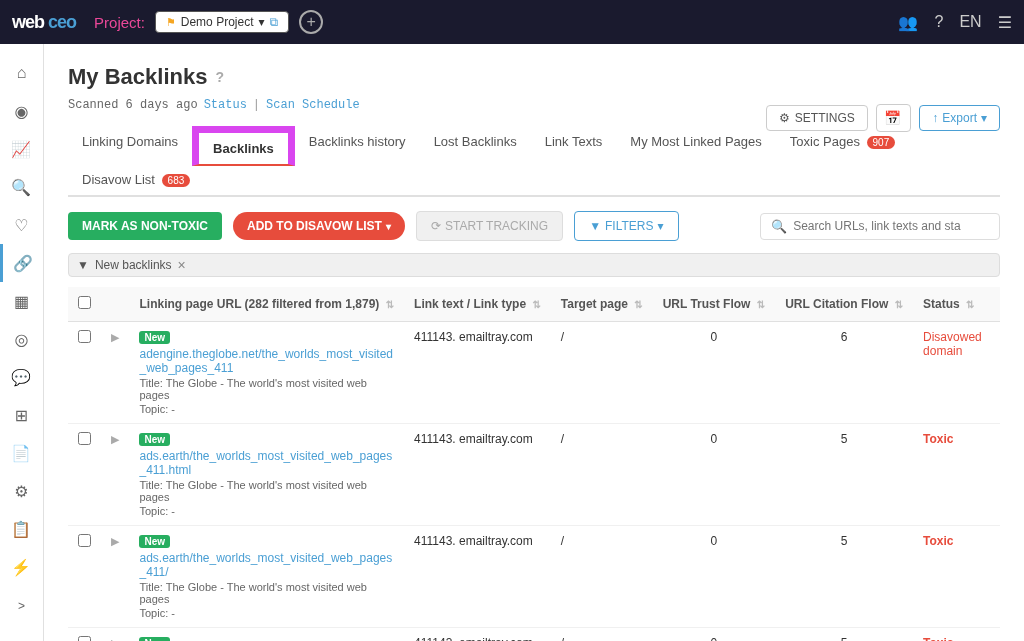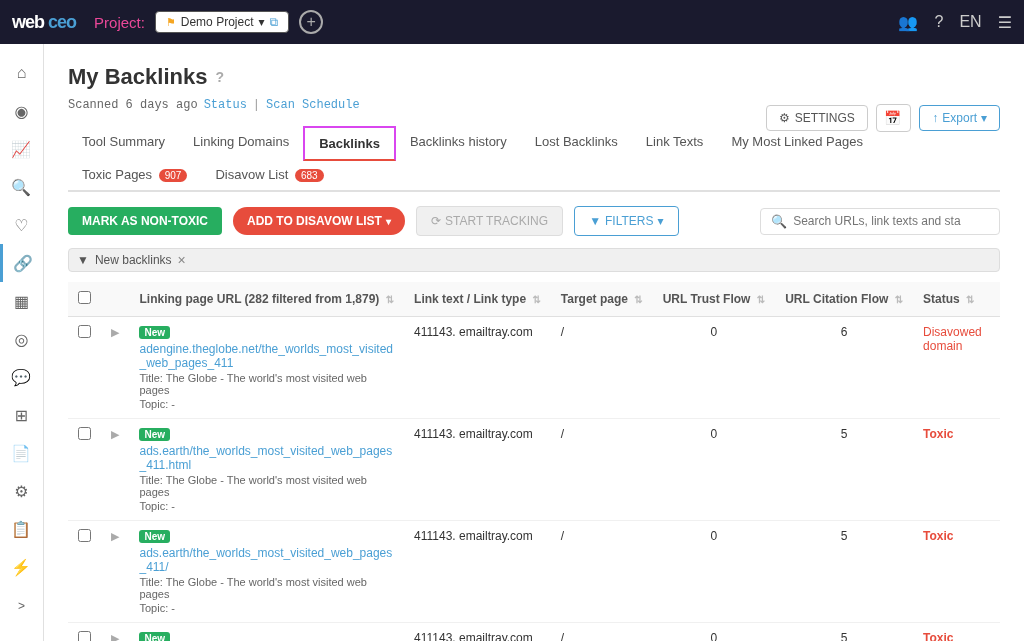--- a/index.html
+++ b/index.html
@@ -70,21 +70,21 @@
       border: 1px solid #4a9fd4; background: #fff; border-radius: 4px; padding: 5px 12px;
       font-size: 12px; color: #4a9fd4; cursor: pointer; display: flex; align-items: center; gap: 4px;
     }
 
     
     .tabs { display: flex; border-bottom: 2px solid #e0e0e0; margin-bottom: 14px; flex-wrap: wrap; }
     .tab {
       padding: 8px 14px; font-size: 13px; color: #555; cursor: pointer; white-space: nowrap;
       border-bottom: 2px solid transparent; margin-bottom: -2px;
     }
-    .tab.active { color: #333; font-weight: 600; border: 2px solid #d946ef; border-bottom: 2px solid #e74c3c; margin-bottom: -2px; }
+    .tab.active { color: #333; font-weight: 600; border: 7px solid #d946ef; border-bottom: 2px solid #e74c3c; margin-bottom: -2px; }
     .tab .badge { background: #e74c3c; color: #fff; border-radius: 10px; padding: 1px 6px; font-size: 10px; margin-left: 3px; }
 
     
     .action-bar { display: flex; align-items: center; gap: 11px; margin-bottom: 12px; }
     .btn-nontoxic {
       background: #27ae60; color: #fff; border: none; border-radius: 4px;
       padding: 7px 14px; font-size: 12px; font-weight: 600; cursor: pointer; text-transform: uppercase;
     }
     .btn-disavow {
       background: #e74c3c; color: #fff; border: none; border-radius: 14px;
@@ -211,21 +211,20 @@
   </div>
 
   <div class="scan-info">
     <span>Scanned 6 days ago</span>
     <a>Status</a>
     <span class="sep">|</span>
     <a>Scan Schedule</a>
   </div>
 
   <div class="tabs">
-    <div class="tab"><span>Tool Summary</span></div>
     <div class="tab"><span>Linking Domains</span></div>
     <div class="tab active"><span>Backlinks</span></div>
     <div class="tab"><span>Backlinks history</span></div>
     <div class="tab"><span>Lost Backlinks</span></div>
     <div class="tab"><span>Link Texts</span></div>
     <div class="tab"><span>My Most Linked Pages</span></div>
     <div class="tab">
       <span>Toxic Pages</span>
       <span class="badge">907</span>
     </div>

